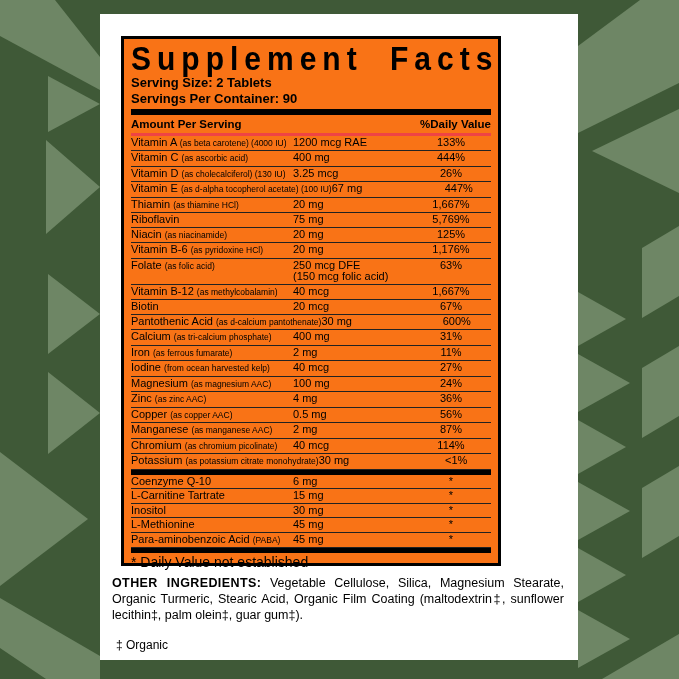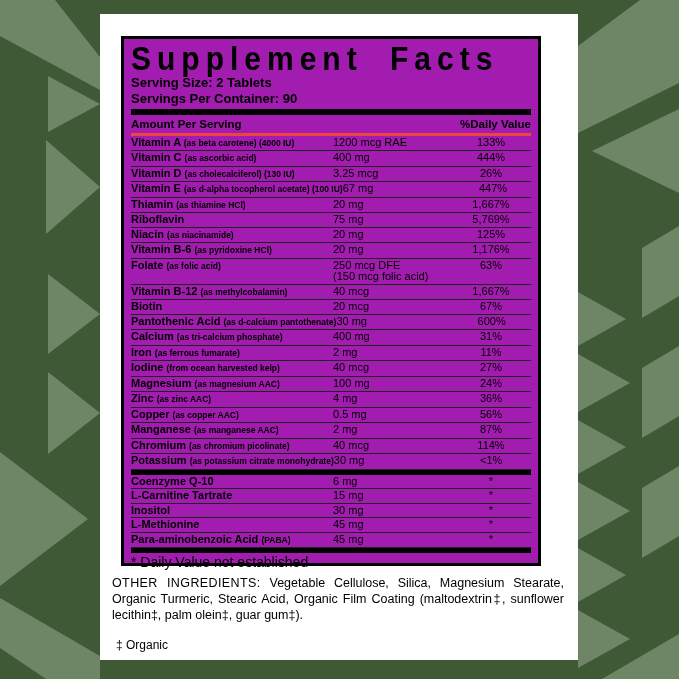--- a/index.html
+++ b/index.html
@@ -15,55 +15,55 @@
   }
   svg.bgpattern{position:absolute;left:0;top:0;width:679px;height:679px;display:block;}
   svg.bgpattern .base{fill:var(--gdark);}
   svg.bgpattern .lite{fill:var(--glight);}
 
   .card{
     position:absolute;left:100px;top:14px;width:478px;height:646px;
     background:#fff;
   }
   .factsbox{
-    position:absolute;left:21px;top:22px;width:420px;height:530px;
+    position:absolute;left:21px;top:22px;width:380px;height:530px;
     border:3px solid #000;box-sizing:border-box;
-    padding:0 7px;background:#a21caf;
+    padding:0 7px;background:#f97316;
   }
   .title{
     font-size:30px;line-height:32px;font-weight:bold;
     letter-spacing:6px;word-spacing:13px;white-space:nowrap;
     transform:scaleY(1.12);transform-origin:top left;
     margin:2px 0 2px 0;
   }
   .serv{font-size:13px;line-height:15.5px;font-weight:bold;}
   .bar-thick{height:6px;background:#000;margin-top:3px;}
   .hdr{
     display:flex;justify-content:space-between;
     font-size:11.5px;font-weight:bold;
     padding:3px 0 2.5px 0;border-bottom:3px solid #ef4444;
   }
   .rows{}
   .row{
     display:flex;align-items:flex-start;
     font-size:11px;line-height:11.5px;
     padding:1px 0;border-bottom:1px solid #222;
   }
-  .rname{flex:1;white-space:nowrap;font-weight:bold;}
+  .rname{flex:1;white-space:nowrap;}
   .rdetail{font-size:8.5px;}
   .ramount{width:118px;text-align:left;white-space:nowrap;}
   .ramount .l2{white-space:nowrap;}
   .rdv{width:80px;text-align:center;white-space:nowrap;}
   .bar-mid{height:5px;background:#000;}
   .footnote{font-size:14px;line-height:13px;padding:2.5px 0 0 0;}
   .oi{
     position:absolute;left:12px;top:561px;width:452px;
     font-size:12.5px;line-height:16px;text-align:justify;margin:0;
   }
-  .oi .oilabel{font-weight:normal;letter-spacing:0.4px;}
+  .oi .oilabel{font-weight:bold;letter-spacing:0.4px;}
   .orgnote{position:absolute;left:12px;top:620px;font-size:12px;margin:4px;}
 </style>
 </head>
 <body>
 
 <svg class="bgpattern" viewBox="0 0 679 679" xmlns="http://www.w3.org/2000/svg">
   <rect class="base" x="0" y="0" width="679" height="679"></rect>
 
   <polygon class="lite" points="0,0 55,0 100,57 100,90 0,36"></polygon>
   <polygon class="lite" points="48,76 100,104 48,132"></polygon>

